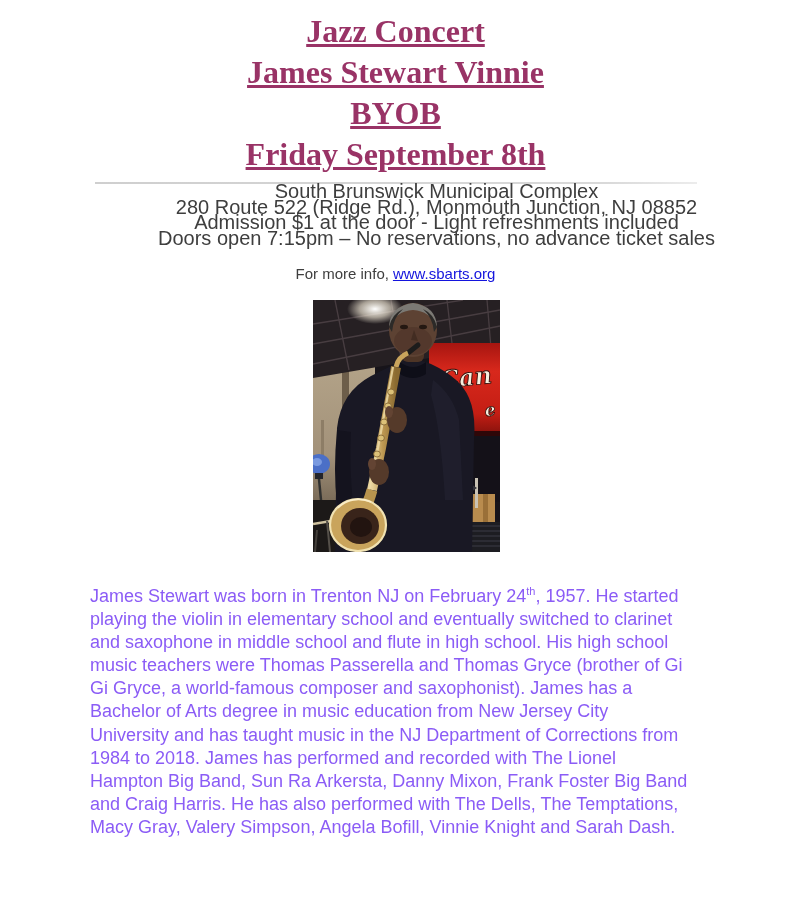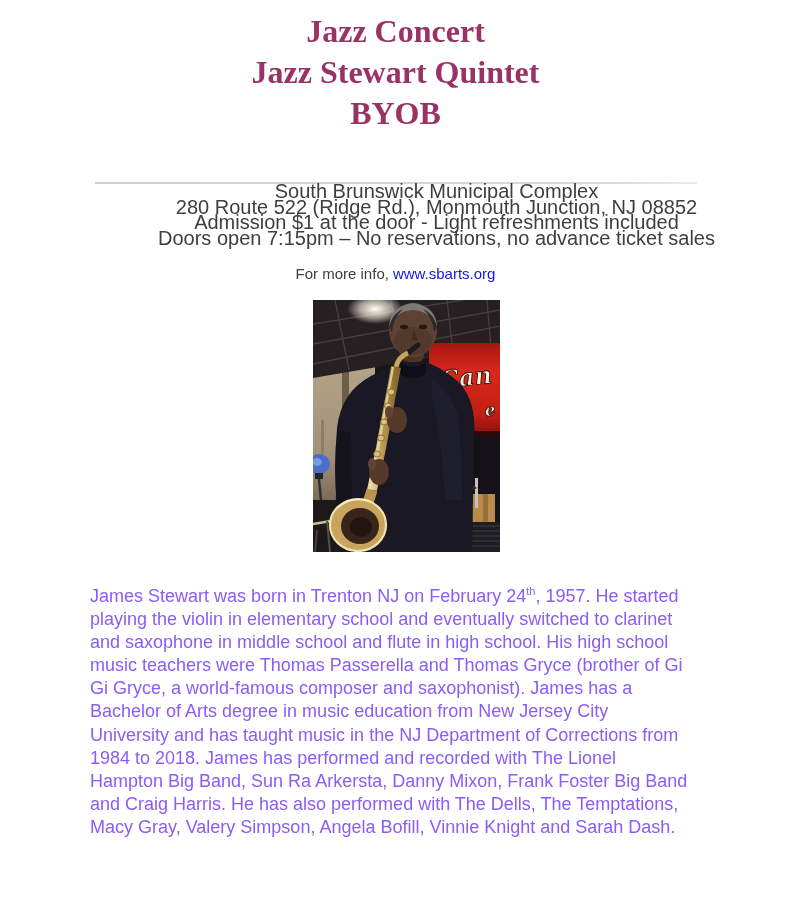--- a/index.html
+++ b/index.html
@@ -15,20 +15,21 @@
   .title-block {
     position: absolute;
     top: 11px; left: 0;
     width: 791px;
     text-align: center;
     font-family: "Liberation Serif", serif;
     font-weight: bold;
     font-size: 32px;
     line-height: 41px;
     color: #993366;
+    text-decoration: underline;
   }
   .divider {
     position: absolute;
     top: 182px; left: 95px;
     width: 602px; height: 2px;
     background: linear-gradient(to right, #cfcfcf, #d9d9d9 85%, #ececec);
   }
   .details-block {
     position: absolute;
     top: 184px; left: 0;
@@ -43,20 +44,21 @@
     position: absolute;
     top: 264px; left: 0;
     width: 791px;
     text-align: center;
     font-size: 15px;
     line-height: 19px;
     color: #3e3e3e;
   }
   .info-line a {
     color: #1414dd;
+    text-decoration: underline;
     margin-left: 4px;
     cursor: pointer;
   }
   .photo-frame {
     position: absolute;
     top: 300px; left: 313px;
     width: 187px; height: 252px;
     overflow: hidden;
   }
   .bio {
@@ -73,22 +75,23 @@
     line-height: 0;
   }
 </style>
 </head>
 <body>
 
 <div class="page">
 
   <div class="title-block">
     <div>Jazz Concert</div>
-    <div>Jazz Stewart Quintet</div>
+    <div>James Stewart Vinnie</div>
     <div>BYOB</div>
+    <div>Friday September 8th</div>
   </div>
 
   <div class="divider"></div>
 
   <div class="details-block">
     <div>South Brunswick Municipal Complex</div>
     <div>280 Route 522 (Ridge Rd.), Monmouth Junction, NJ 08852</div>
     <div>Admission $1 at the door - Light refreshments included</div>
     <div>Doors open 7:15pm – No reservations, no advance ticket sales</div>
   </div>

